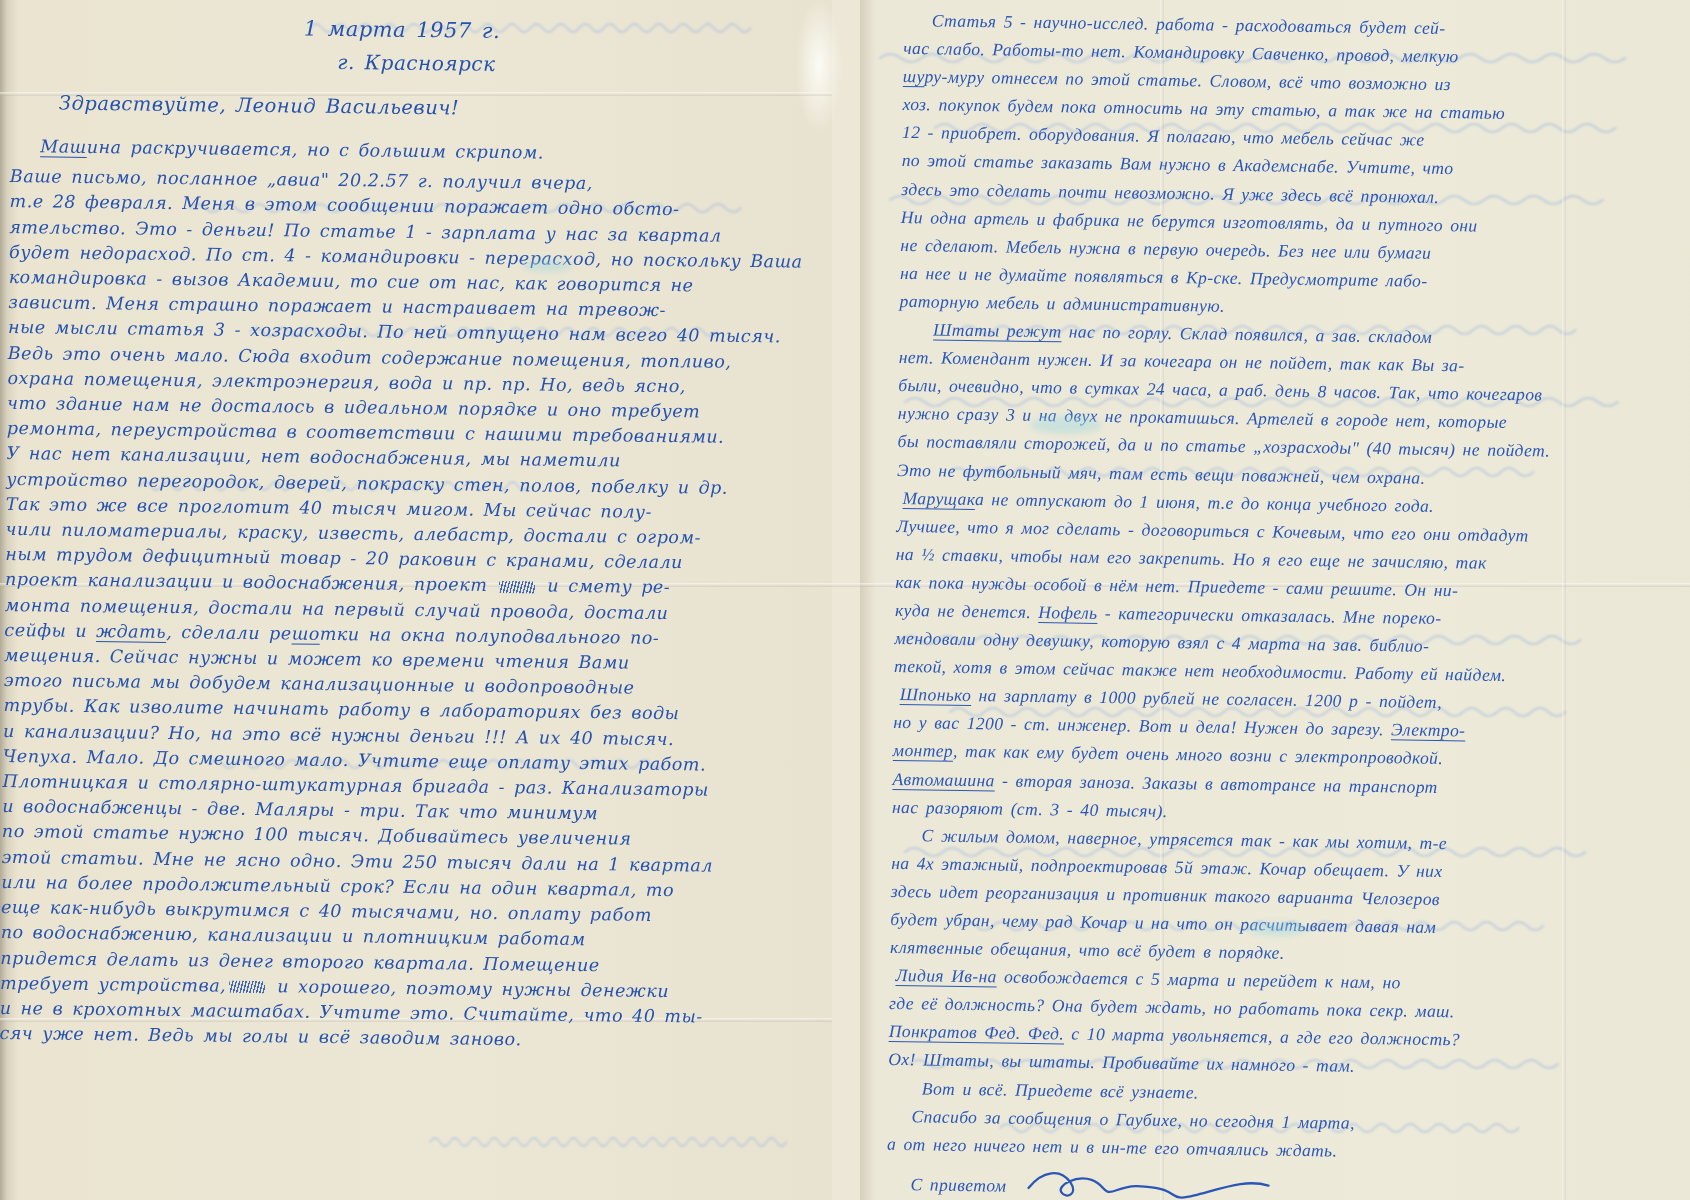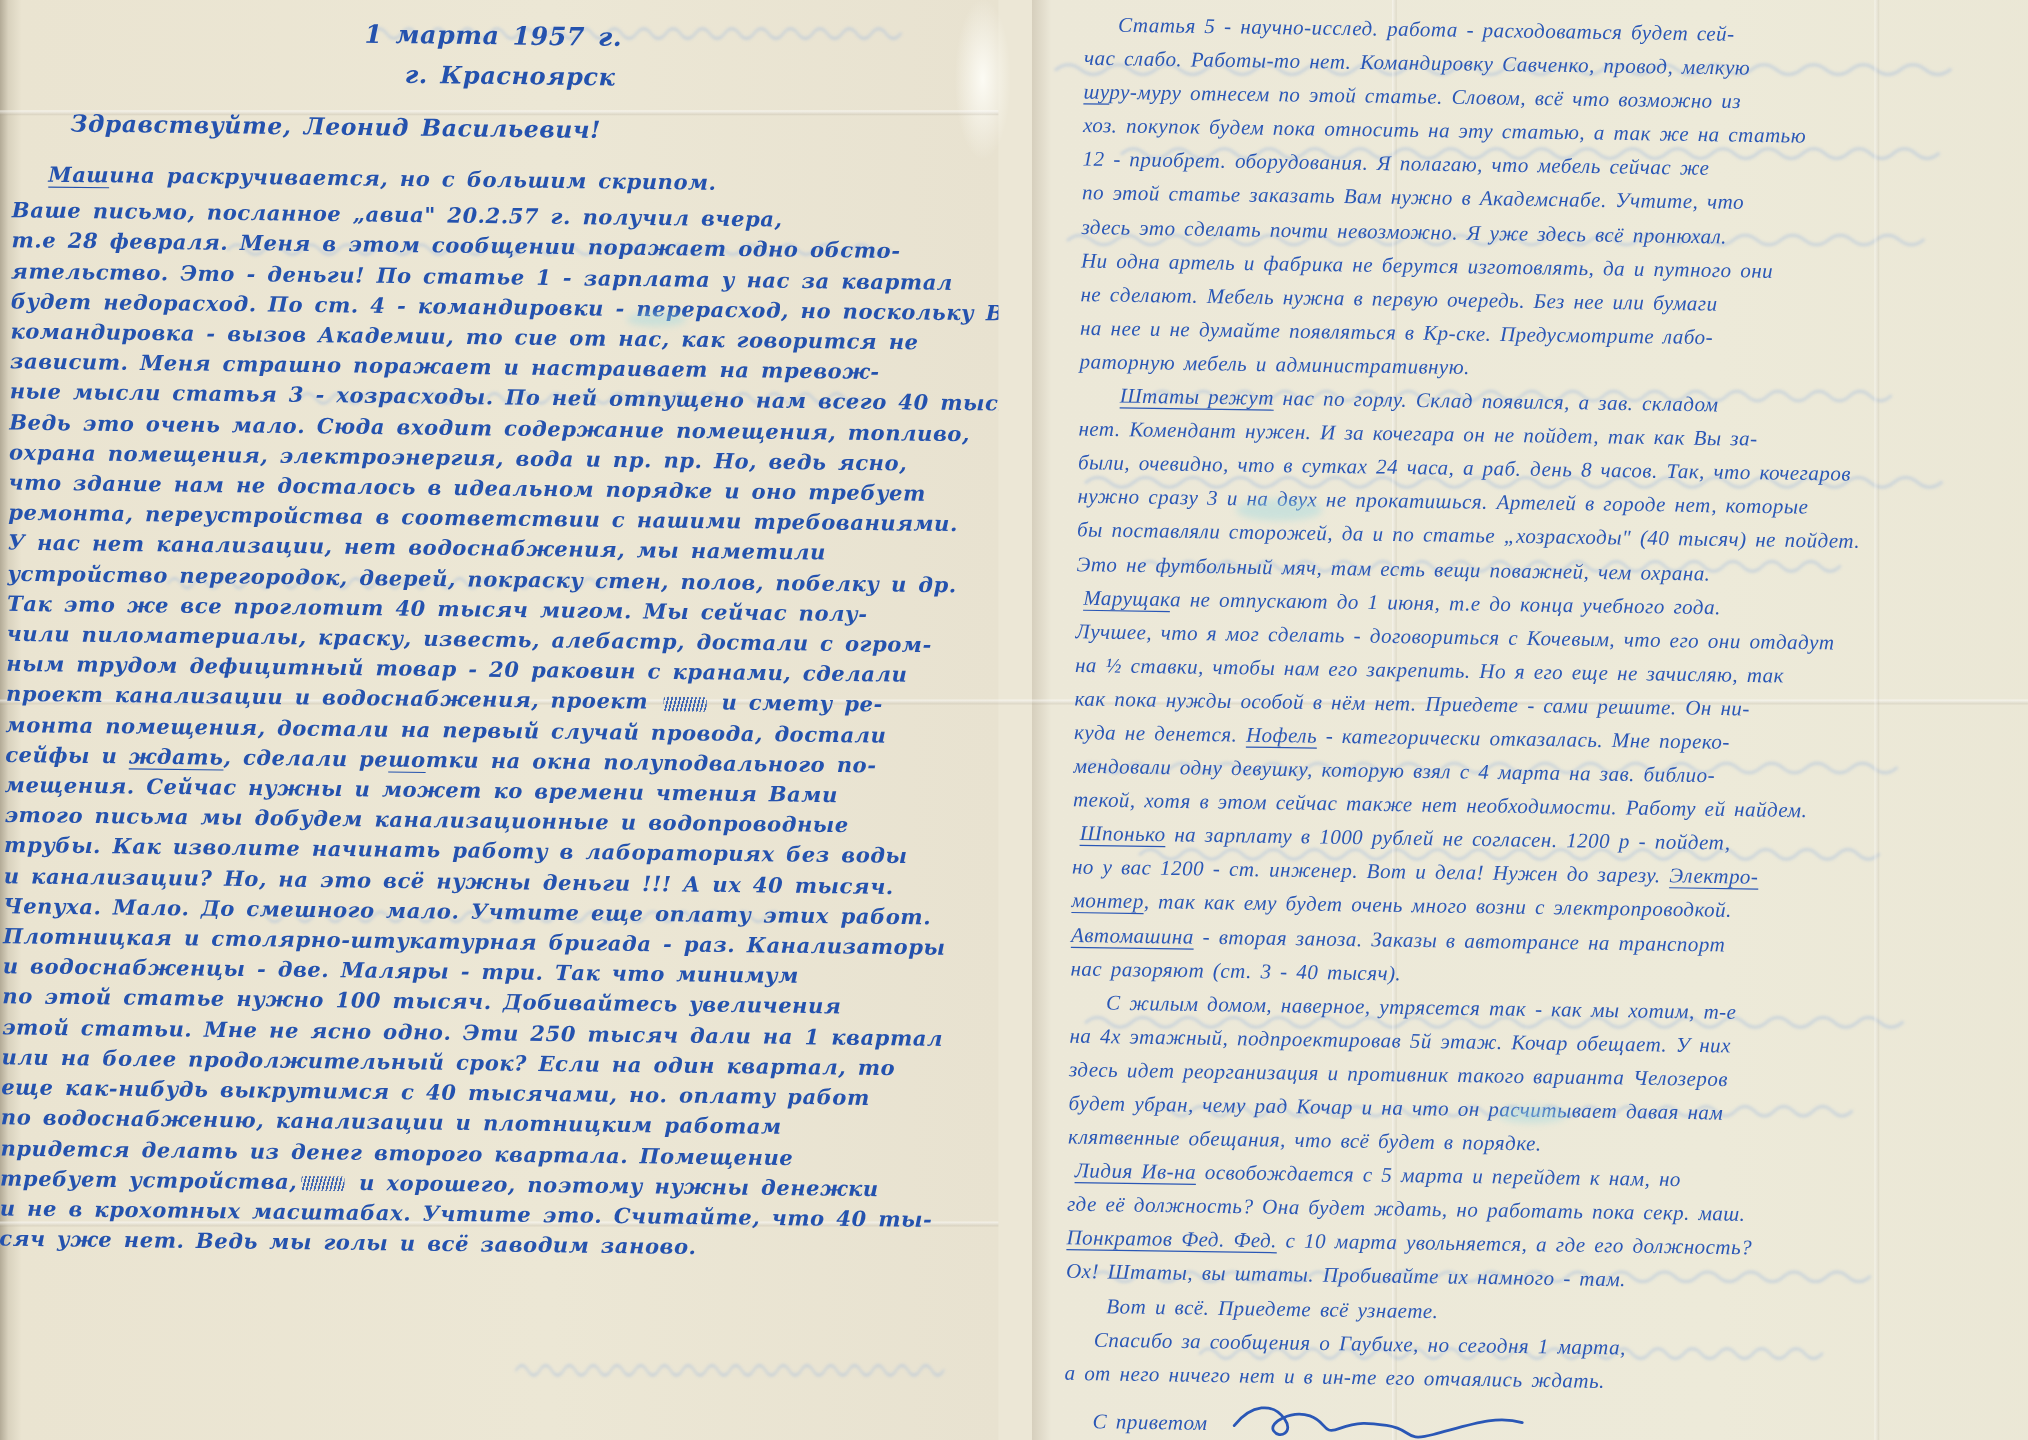--- a/index.html
+++ b/index.html
@@ -1,20 +1,20 @@
 <!DOCTYPE html>
 <html><head>
 <meta charset="utf-8">
 <style>
   html,body{margin:0;padding:0;background:#cfc9b8;}
   .canvas{position:relative;width:1690px;height:1200px;overflow:hidden;
           background:#ece7d6;font-family:"DejaVu Serif","Liberation Serif",serif;font-style:italic;}
   .page{position:absolute;top:0;height:1200px;overflow:hidden;}
   .page-left{left:0;width:832px;
-    background:linear-gradient(90deg,#b3ab97 0,#d9d2be 7px,#eae4d1 18px,#ece7d5 55%,#e8e2d0 100%);font-weight:bold;}
+    background:linear-gradient(90deg,#b3ab97 0,#d9d2be 7px,#eae4d1 18px,#ece7d5 55%,#e8e2d0 100%);}
   .page-right{left:860px;width:1036px;
     background:linear-gradient(90deg,#d6cfbd 0,#ece8d8 16px,#edead9 55%,#e9e5d3 100%);font-family:Liberation Serif, serif;}
   .seam-light{position:absolute;left:796px;top:0;width:46px;height:132px;z-index:1;
     background:radial-gradient(ellipse at center,#fcfbf4 0%,rgba(252,251,244,0) 72%);}
   .page-content{position:absolute;z-index:2;}
   .pc-left{left:12px;top:8px;width:818px;transform:rotate(.7deg);transform-origin:0 0;
     color:#2452ae;font-size:17.5px;line-height:25.2px;letter-spacing:.5px;word-spacing:3px;}
   .pc-right{left:44px;top:6px;width:806px;transform:rotate(.85deg);transform-origin:0 0;
     color:#2a57b6;font-size:17.5px;line-height:28.1px;letter-spacing:.4px;word-spacing:2.5px;}
   .line{white-space:nowrap;}

